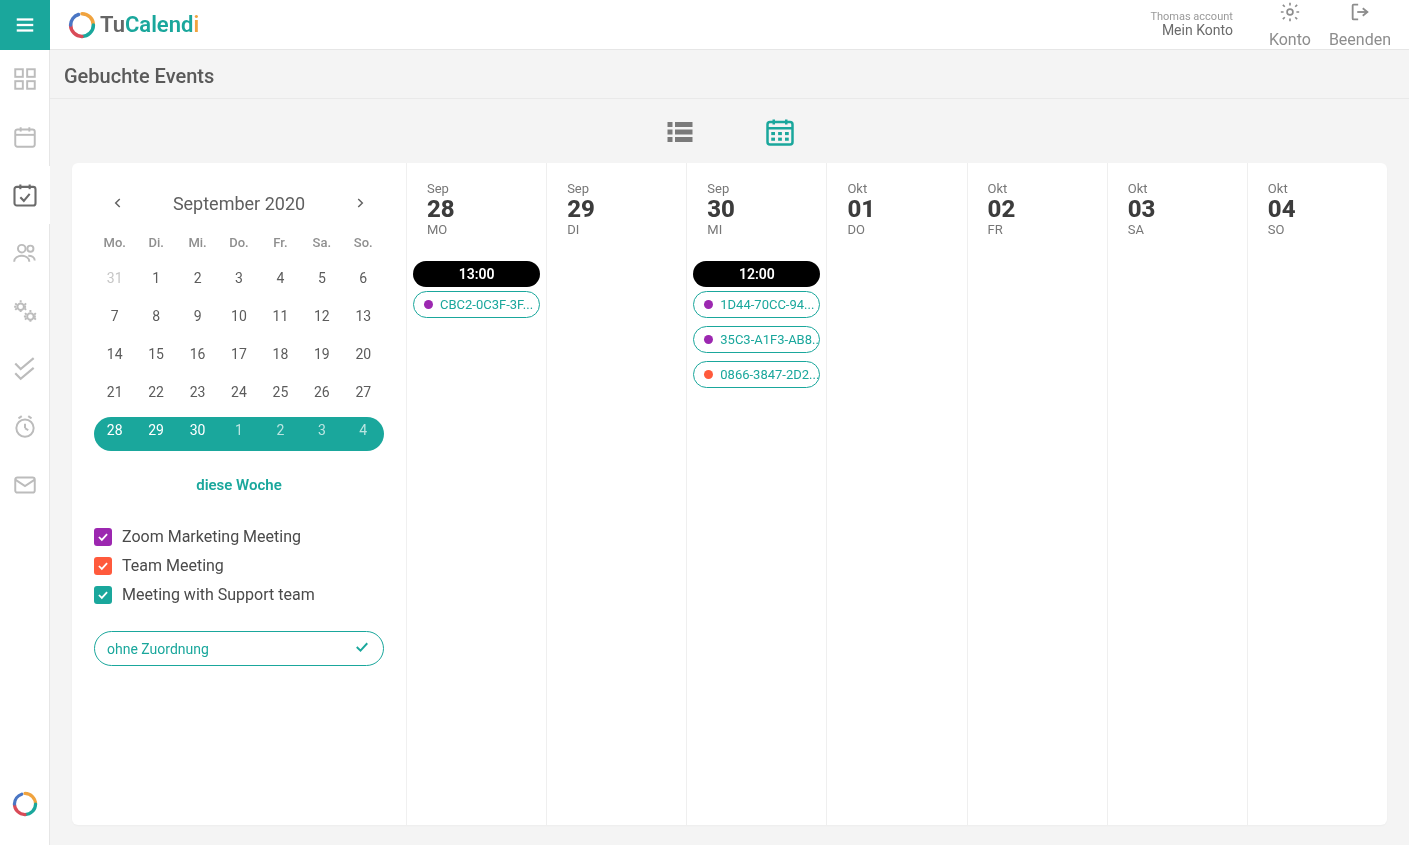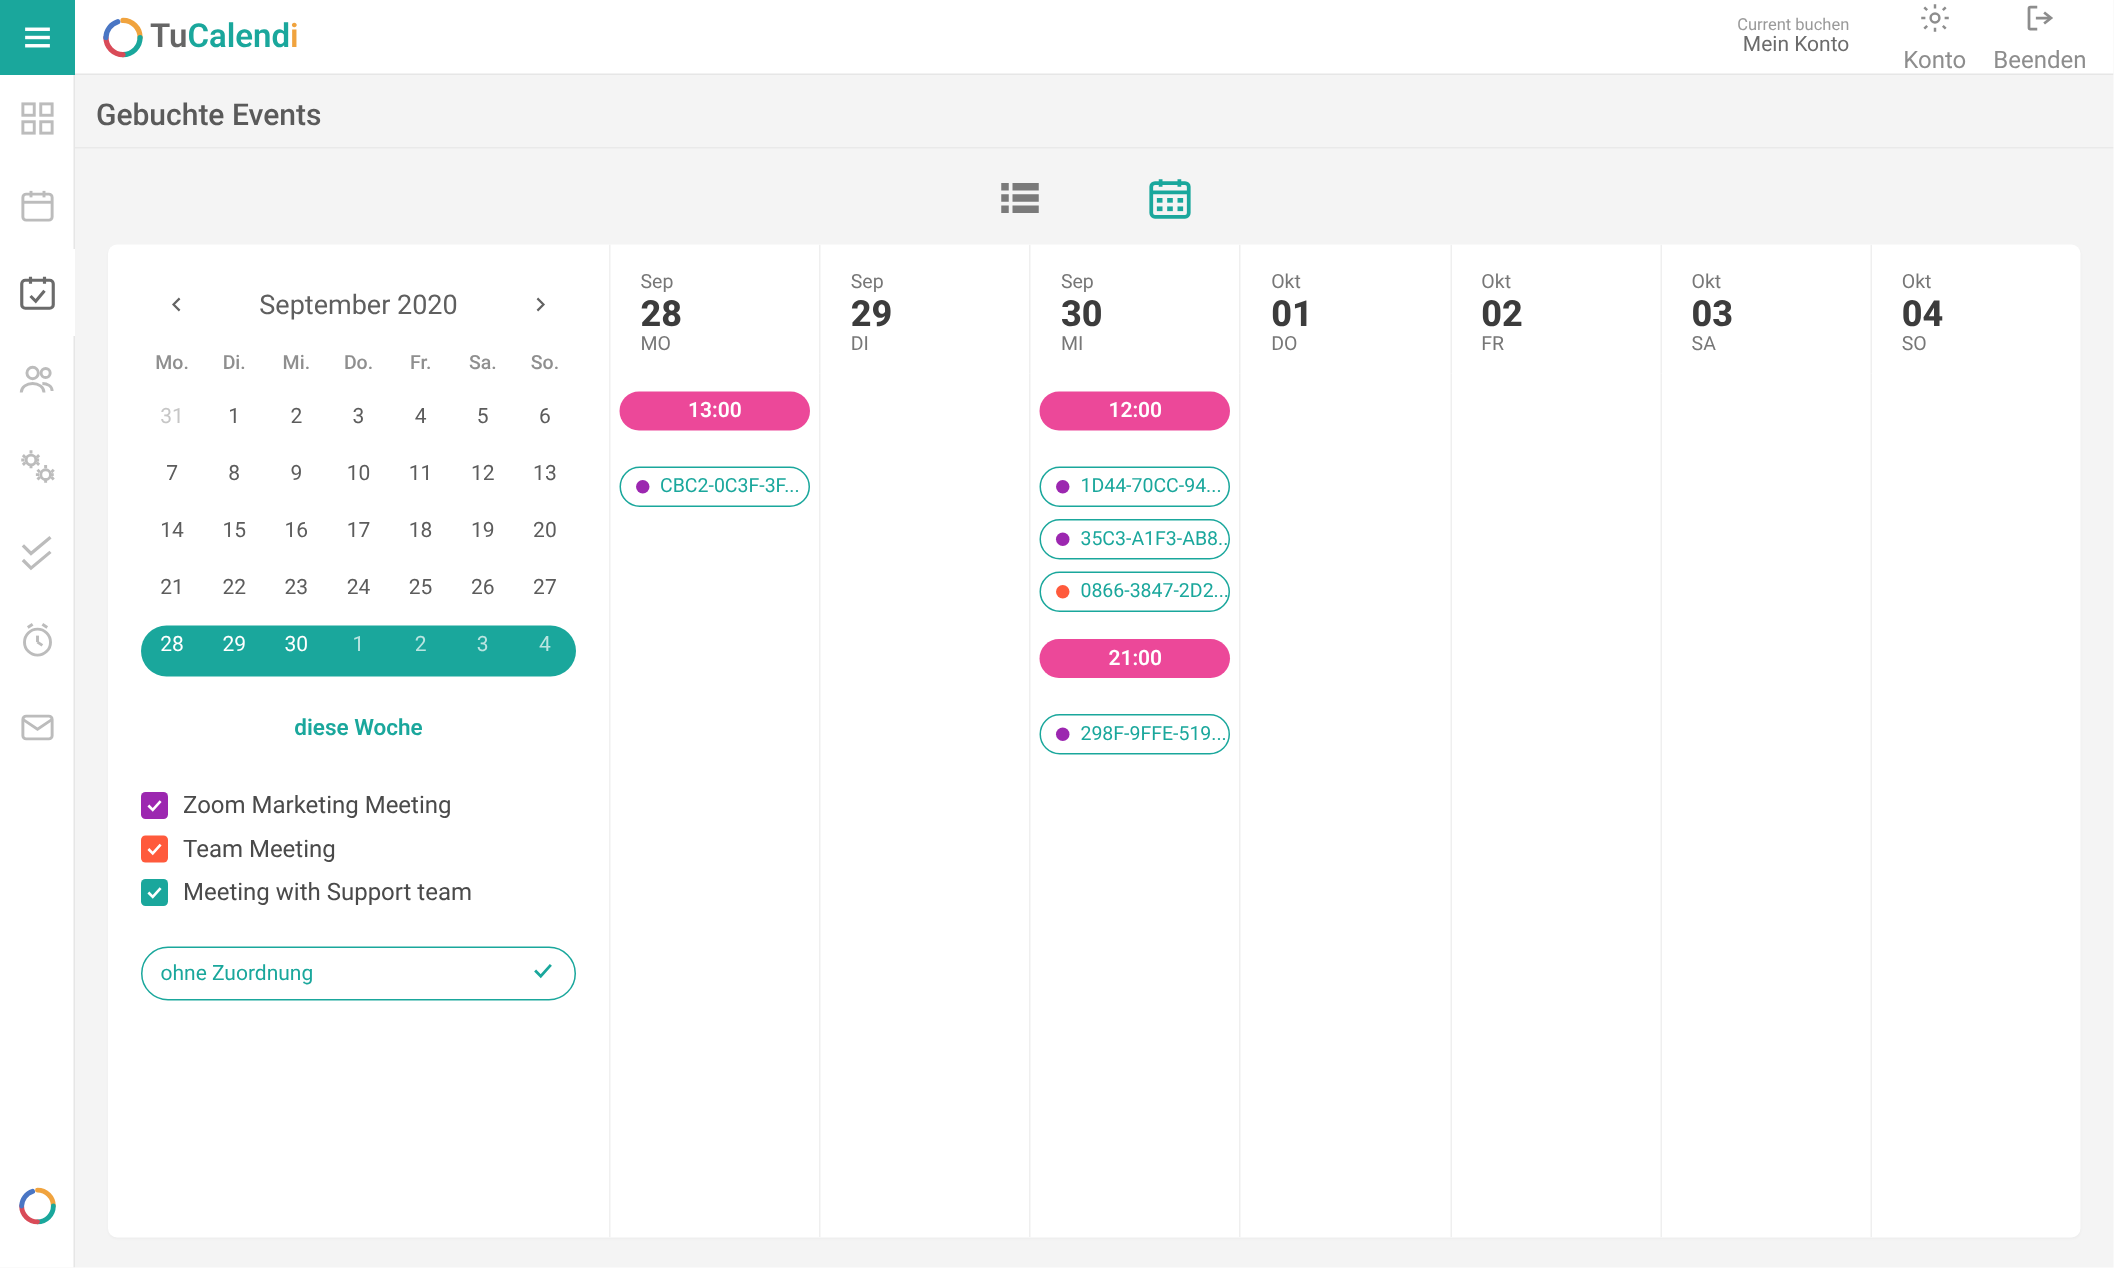--- a/index.html
+++ b/index.html
@@ -152,24 +152,24 @@
   .day-head:first-child { border-left: none; }
   .dh-month { font-size: 13px; color: #777; }
   .dh-num { font-size: 24px; font-weight: 800; color: #3c3c3c; line-height: 1.1; }
   .dh-dow { font-size: 13px; color: #777; }
 
   .day-cols { display: flex; flex: 1; }
   .day-col { flex: 1; min-width: 130px; border-left: 1px solid #efefef; padding: 12px 6px; }
   .day-col:first-child { border-left: none; }
 
   .time-pill {
-    background: #ec4899; color: #fff;
+    background: #000000; color: #fff;
     border-radius: 16px; text-align: center;
     padding: 5px 0; font-size: 14px; font-weight: 600;
-    margin-bottom: 24px; cursor: pointer;
+    margin-bottom: 4px; cursor: pointer;
   }
   .event-chip {
     border: 1px solid #1aa79c; border-radius: 16px;
     background: #fff; padding: 5px 10px;
     display: flex; align-items: center; gap: 7px;
     font-size: 13px; color: #1aa79c;
     margin-bottom: 8px; cursor: pointer;
     overflow: hidden; white-space: nowrap;
   }
   .dot { width: 9px; height: 9px; border-radius: 50%; flex-shrink: 0; }
@@ -266,21 +266,21 @@
         <svg class="logo-mark" viewBox="0 0 32 32">
             <path d="M16 3 A13 13 0 0 1 29 16" fill="none" stroke="#f0a33e" stroke-width="4" stroke-linecap="round"></path>
             <path d="M29 16 A13 13 0 0 1 16 29" fill="none" stroke="#1aa79c" stroke-width="4" stroke-linecap="round"></path>
             <path d="M16 29 A13 13 0 0 1 3 16" fill="none" stroke="#d94b58" stroke-width="4" stroke-linecap="round"></path>
             <path d="M3 16 A13 13 0 0 1 12 4" fill="none" stroke="#4a76c4" stroke-width="4" stroke-linecap="round"></path>
           </svg>
         <span><span class="tu">Tu</span><span class="calend">Calend</span><span class="i">i</span></span>
       </div>
       <div class="spacer"></div>
       <div class="account-block">
-        <div class="small">Current buchen</div>
+        <div class="small">Thomas account</div>
         <div class="big">Mein Konto</div>
       </div>
       <div class="top-action">
         <svg viewBox="0 0 24 24" fill="none" stroke="currentColor" stroke-width="1.8">
             <circle cx="12" cy="12" r="3.2"></circle>
             <path d="M12 2v3M12 19v3M4.2 4.2l2.1 2.1M17.7 17.7l2.1 2.1M2 12h3M19 12h3M4.2 19.8l2.1-2.1M17.7 6.3l2.1-2.1"></path>
           </svg>
         <span>Konto</span>
       </div>
       <div class="top-action">
@@ -482,27 +482,20 @@
                 </div>
                 <div class="event-chip">
                   <span class="dot" style="background: rgb(156, 39, 176);"></span>
                   <span>35C3-A1F3-AB8...</span>
                 </div>
                 <div class="event-chip">
                   <span class="dot" style="background: rgb(255, 90, 60);"></span>
                   <span>0866-3847-2D2...</span>
                 </div>
               </div>
-              <div class="group">
-                <div class="time-pill">21:00</div>
-                <div class="event-chip">
-                  <span class="dot" style="background: rgb(156, 39, 176);"></span>
-                  <span>298F-9FFE-519...</span>
-                </div>
-              </div>
             </div>
             <div class="day-col"></div>
             <div class="day-col"></div>
             <div class="day-col"></div>
             <div class="day-col"></div>
           </div>
       </div>
     </div>
 
   </div>

